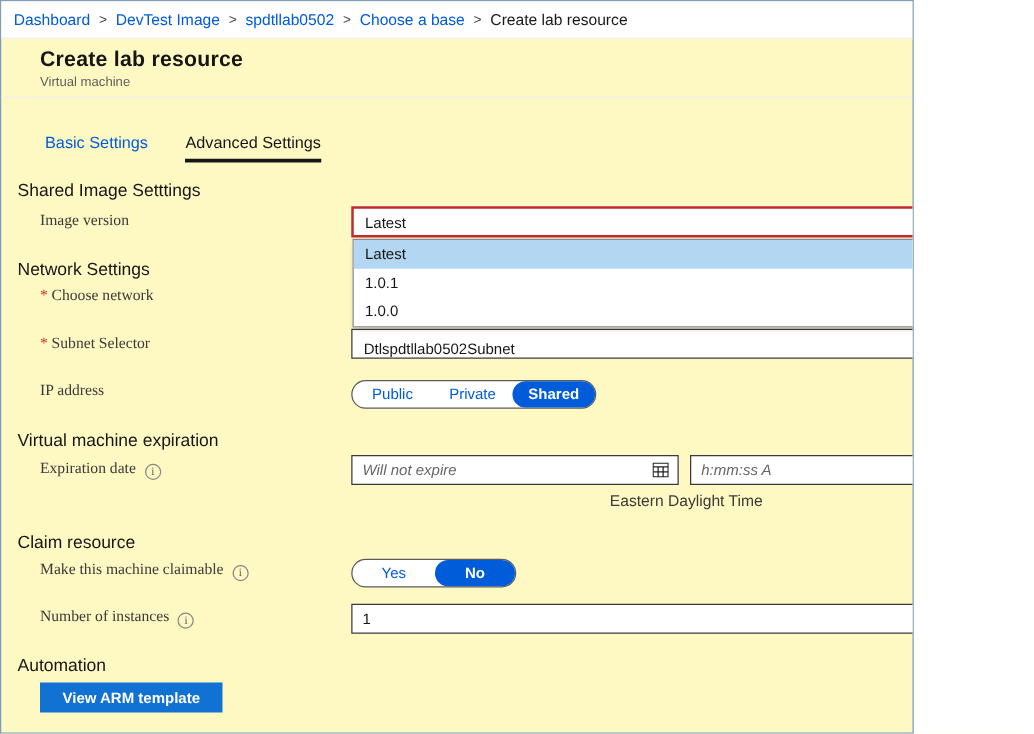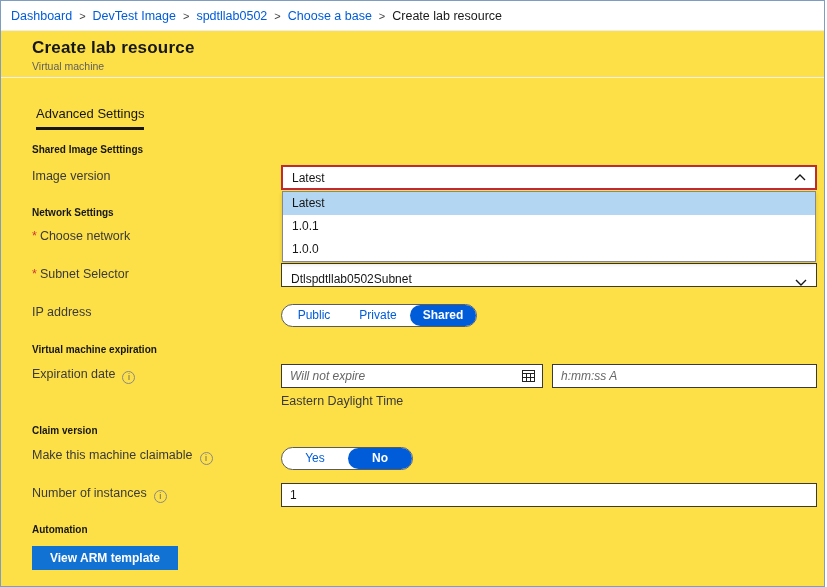--- a/index.html
+++ b/index.html
@@ -1,39 +1,39 @@
 <!DOCTYPE html>
 <html><head>
 <meta charset="utf-8">
 <style>
   * { margin:0; padding:0; box-sizing:border-box; }
   body { font-family:"Liberation Sans", sans-serif; background:#fff; }
 
-  .page { position:relative; width:825px; height:587px; border:1px solid #7e9dc0; background:#fde047; overflow:hidden; }
+  .page { position:relative; width:731px; height:587px; border:1px solid #7e9dc0; background:#fef9c3; overflow:hidden; }
 
   
   .breadcrumb { position:absolute; top:0; left:0; right:0; height:30px; display:flex; align-items:center; padding-left:10px; font-size:12.5px; border-bottom:1px solid #ededed; background:#fff; }
   .crumb-link { color:#015cda; cursor:pointer; white-space:nowrap; }
   .crumb-sep { color:#444; margin:0 7px; font-size:11px; }
   .crumb-current { color:#1a1a1a; white-space:nowrap; }
 
   
   .header { position:absolute; top:30px; left:0; right:0; height:47px; padding:7px 0 0 31px; border-bottom:1px solid #f0f0f0; }
   .page-title { font-size:17px; font-weight:700; color:#161616; letter-spacing:0.2px; }
   .page-subtitle { font-size:10.5px; color:#605e5c; margin-top:2px; }
 
   
   .tabs { position:absolute; top:105px; left:35px; display:flex; gap:30px; font-size:13px; }
   .tab { padding-bottom:6px; cursor:pointer; }
   .tab.inactive { color:#015cda; }
   .tab.active { color:#161616; border-bottom:3px solid #161616; }
 
   
-  .h-section { position:absolute; left:31px; font-size:10px; font-weight:700; color:#161616; }
-  .f-label { position:absolute; left:31px; font-size:12.5px; color:#3b3a39; }
+  .h-section { position:absolute; left:13px; font-size:14px; font-weight:400; color:#161616; }
+  .f-label { position:absolute; left:31px; font-size:12.5px; color:#3b3a39;font-family:Liberation Serif, serif; }
   .req { color:#d13438; margin-right:3px; }
   .info-icon { display:inline-block; width:13px; height:13px; border:1px solid #8a8886; border-radius:50%; font-size:9px; line-height:11px; text-align:center; color:#605e5c; margin-left:7px; vertical-align:-2px; }
 
   
   .select-box { position:absolute; background:#fff; display:flex; align-items:center; padding:0 9px; font-size:12px; color:#161616; cursor:pointer; }
   .select-box .sel-value { flex:1; }
   .chev { flex:none; display:block; }
   .attention { border:2px solid #c02b30; }
   .plain-border { border:1px solid #3b3a39;align-items:flex-end; }
 
@@ -45,21 +45,21 @@
   
   .pill-group { position:absolute; display:flex; align-items:center; height:23px; border:1px solid #5b5b5b; border-radius:12px; background:#fff; }
   .pill-option { font-size:12px; color:#015cda; text-align:center; line-height:21px; cursor:pointer; border-radius:11px; }
   .pill-option.selected { background:#015cda; color:#fff; font-weight:600; }
 
   
   .input-wrap { position:absolute; height:24px; background:#fff; display:flex; align-items:center; padding:0 7px 0 8px; }
   .input-wrap input { flex:1; min-width:0; border:none; outline:none; background:transparent; font-family:inherit; font-size:12px; color:#161616; }
   .input-wrap input::placeholder { color:#666; font-style:italic; }
 
-  .tz-note { position:absolute; left:280px; top:393px; width:536px; text-align:left; font-size:12.5px; color:#3b3a39; }
+  .tz-note { position:absolute; left:280px; top:393px; width:536px; text-align:center; font-size:12.5px; color:#3b3a39; }
 
   .primary-btn { position:absolute; left:31px; top:545px; width:146px; height:24px; border:none; background:#1172d4; color:#fff; font-size:12px; font-weight:700; font-family:inherit; cursor:pointer; }
 </style>
 </head>
 <body>
 
 <div class="page">
 
   <nav class="breadcrumb">
     <span class="crumb-link">Dashboard</span>
@@ -72,20 +72,21 @@
     <span class="crumb-sep">&gt;</span>
     <span class="crumb-current">Create lab resource</span>
   </nav>
 
   <header class="header">
     <div class="page-title">Create lab resource</div>
     <div class="page-subtitle">Virtual machine</div>
   </header>
 
   <div class="tabs">
+    <div class="tab inactive">Basic Settings</div>
     <div class="tab active">Advanced Settings</div>
   </div>
 
   <div class="h-section" style="top:143px">Shared Image Setttings</div>
   <div class="f-label" style="top:168px">Image version</div>
 
   <div class="select-box attention" style="left:280px; top:164px; width:536px; height:25px;">
     <span class="sel-value">Latest</span>
     <svg class="chev" width="12" height="7" viewBox="0 0 12 7">
         <path d="M1 6 L6 1 L11 6" fill="none" stroke="#161616" stroke-width="1.4"></path>
@@ -138,21 +139,21 @@
       <line x1="0.5" y1="7.5" x2="12.5" y2="7.5" stroke="#222"></line>
     </svg>
   </div>
 
   <div class="input-wrap plain-border" style="left:551px; top:363px; width:265px;">
     <input type="text" placeholder="h:mm:ss A" style="">
   </div>
 
   <div class="tz-note">Eastern Daylight Time</div>
 
-  <div class="h-section" style="top:424px">Claim version</div>
+  <div class="h-section" style="top:424px">Claim resource</div>
 
   <div class="f-label" style="top:447px">
     <span>Make this machine claimable</span><span class="info-icon">i</span>
   </div>
 
   <div class="pill-group" style="left:280px; top:446px; width:132px;">
     <div class="pill-option" style="width:66px">Yes</div>
     <div class="pill-option selected" style="width:64px">No</div>
   </div>
 

